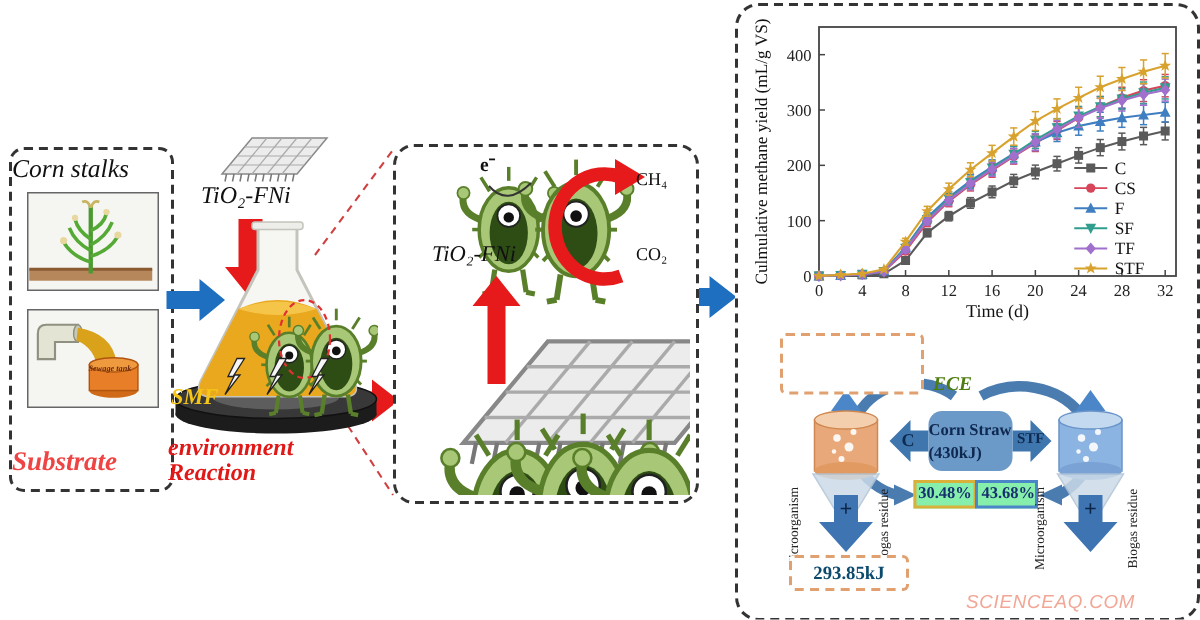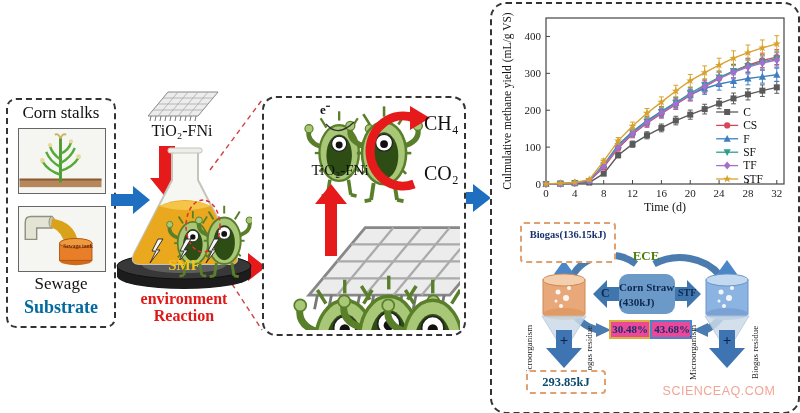--- a/index.html
+++ b/index.html
@@ -1,52 +1,52 @@
 <!DOCTYPE html>
 <html><head>
 <meta charset="utf-8">
 <style>
   html,body{margin:0;padding:0;}
   body{width:800px;height:413px;position:relative;background:#fff;overflow:hidden;
        font-family:"Liberation Serif", serif;color:#111;}
   .abs{position:absolute;}
   .dashed-panel{border:2px dashed #333;border-radius:12px;background:#fff;}
-  .ctr{text-align:center;}
+  .ctr{font-style:italic;}
   
   #left-panel{left:6px;top:98px;width:106px;height:226px;border-radius:10px;}
   .img-box{position:absolute;left:10px;width:86px;height:64px;border:1.5px solid #666;background:#f5f5f1;}
   .serif-label{font-size:16px;}
-  #substrate-title{color:#0369a1;font-weight:bold;font-size:18px;}
+  #substrate-title{color:#ef4444;font-weight:bold;font-size:18px;}
   
   #catalyst-label-main{left:134px;top:122px;width:96px;font-size:16px;}
   #smf-label{left:114px;top:257px;width:140px;color:#f5c518;font-weight:bold;font-size:15px;z-index:4;}
   #reaction-env{left:112px;top:290px;width:144px;color:#e01818;font-weight:bold;font-size:16px;line-height:1.08;z-index:4;}
   
   #mech-box{left:262px;top:96px;width:200px;height:236px;border-radius:14px;}
-  .mech-text{position:absolute;font-size:20px;}
+  .mech-text{position:absolute;font-size:12px;}
   
   #right-panel{left:490px;top:2px;width:306px;height:408px;border-radius:16px;}
   #chart-wrap{position:absolute;left:8px;top:4px;width:292px;height:206px;}
   #energy{position:absolute;left:6px;top:212px;width:292px;height:188px;font-size:11px;}
   .e-box{position:absolute;background:#fff;border-radius:4px;text-align:center;color:#16306e;font-weight:bold;}
   .e-top{height:34px;width:92px;border:2px dashed #e0a070;font-size:10.5px;line-height:1.55;padding-top:3px;}
   .e-top.blue{border-color:#8cbade;}
   .e-bottom{width:76px;height:20px;border:2px dashed #e0a070;font-size:12.5px;line-height:20px;color:#0c4a6e;}
   .e-bottom.blue{border-color:#8cbade;}
-  .pct-box{position:absolute;background:#ec4899;border:2px solid #d9b13a;width:38px;height:15px;
+  .pct-box{position:absolute;background:#86efac;border:2px solid #d9b13a;width:38px;height:15px;
            font-size:11px;line-height:15px;text-align:center;color:#16306e;font-weight:bold;}
   .pct-box.blue{border-color:#4a86c8;text-align:right;}
   #corn-straw-box{position:absolute;left:121px;top:58px;width:56px;height:40px;background:#6b9ac8;
                   border-radius:9px;color:#0e2850;font-size:11px;line-height:1.4;
                   font-weight:bold;padding-top:6px;box-sizing:border-box;}
   .rot-label{position:absolute;writing-mode:vertical-rl;transform:rotate(180deg);
              font-size:9px;color:#222;height:84px;text-align:center;}
   .plus-sign{position:absolute;width:18px;text-align:center;font-size:15px;font-weight:bold;color:#0c2448;z-index:3;}
   .flow-label{position:absolute;color:#0e2a50;font-weight:bold;z-index:3;}
-  #watermark{left:644px;top:384px;width:150px;color:#f2a695;font-family:"Liberation Sans",sans-serif;
+  #watermark{left:644px;top:394px;width:150px;color:#f2a695;font-family:"Liberation Sans",sans-serif;
              font-size:12.5px;letter-spacing:.5px;z-index:5;}
   svg{display:block;}
 </style>
 </head>
 <body>
 
 <svg class="abs" id="overlay" width="800" height="413" style="left:0;top:0;z-index:1">
   <defs>
     <symbol id="microbe" viewBox="0 0 60 84" overflow="visible">
       <g stroke="#5a7f2a" stroke-width="2">
@@ -140,21 +140,20 @@
     <svg width="83" height="61" viewBox="0 0 86 64">
       <path d="M6,34 L6,16 Q6,10 12,10 L34,10 L34,22 L18,22 L18,34 Z" fill="#e4e4d4" stroke="#909080" stroke-width="1.5"></path>
       <ellipse cx="34" cy="16" rx="3" ry="6" fill="#c8c8b8" stroke="#909080"></ellipse>
       <path d="M34,12 Q58,16 61,36 L48,42 Q46,26 33,21 Z" fill="#d9a21a"></path>
       <ellipse cx="59" cy="56" rx="17" ry="5" fill="#d06a18"></ellipse>
       <rect x="42" y="38" width="34" height="18" fill="#e87f28" stroke="#b05510"></rect>
       <ellipse cx="59" cy="38" rx="17" ry="5" fill="#f09a40" stroke="#b05510"></ellipse>
     </svg>
     <div class="abs ctr" style="left:40px;top:36px;width:38px;font-size:5.5px;color:#6a2808;font-weight:bold">Sewage tank</div>
   </div>
-  <div class="ctr abs serif-label" style="left:0;top:174px;width:106px;font-size:17px">Sewage</div>
   <div id="substrate-title" class="ctr abs" style="left:0;top:197px;width:106px">Substrate</div>
 </div>
 
 <svg class="abs" style="left:142px;top:86px;z-index:2" width="80" height="36">
     <use href="#nanosheet"></use>
   </svg>
 <div class="abs ctr" id="catalyst-label-main" style="z-index:2">TiO₂-FNi</div>
 
 <svg class="abs" style="left:114px;top:246px;z-index:2" width="140" height="46" viewBox="0 0 140 46">
   <ellipse cx="70" cy="30" rx="67" ry="13" fill="#1c1c1c"></ellipse>
@@ -640,21 +639,20 @@
       <polygon points="44,100 88,100 66,136" fill="#ccdbe8" opacity="0.85" stroke="#b0c4d6"></polygon>
       <polygon points="207,100 251,100 229,136" fill="#ccdbe8" opacity="0.85" stroke="#b0c4d6"></polygon>
 
       <polygon points="58,114 74,114 74,132 84,132 66,152 48,132 58,132" fill="#3e74b2"></polygon>
       <polygon points="221,114 237,114 237,132 247,132 229,152 211,132 221,132" fill="#3e74b2"></polygon>
     </svg>
 
     <div class="abs ctr" style="left:124px;top:32px;width:48px;font-size:13px;font-weight:bold;color:#4d7c0f">ECE</div>
 
     <div class="e-box e-top" style="left:22px;top:6px">
-      <div>Biogas(136.15kJ)</div>
     </div>
 
     <div id="corn-straw-box">
       <div>Corn Straw</div>
       <div>(430kJ)</div>
     </div>
     <div class="flow-label" style="left:103px;top:70px;font-size:12px">C</div>
     <div class="flow-label" style="left:180px;top:71px;font-size:10px">STF</div>
 
     <div class="pct-box" style="left:111px;top:104px">30.48%</div>

